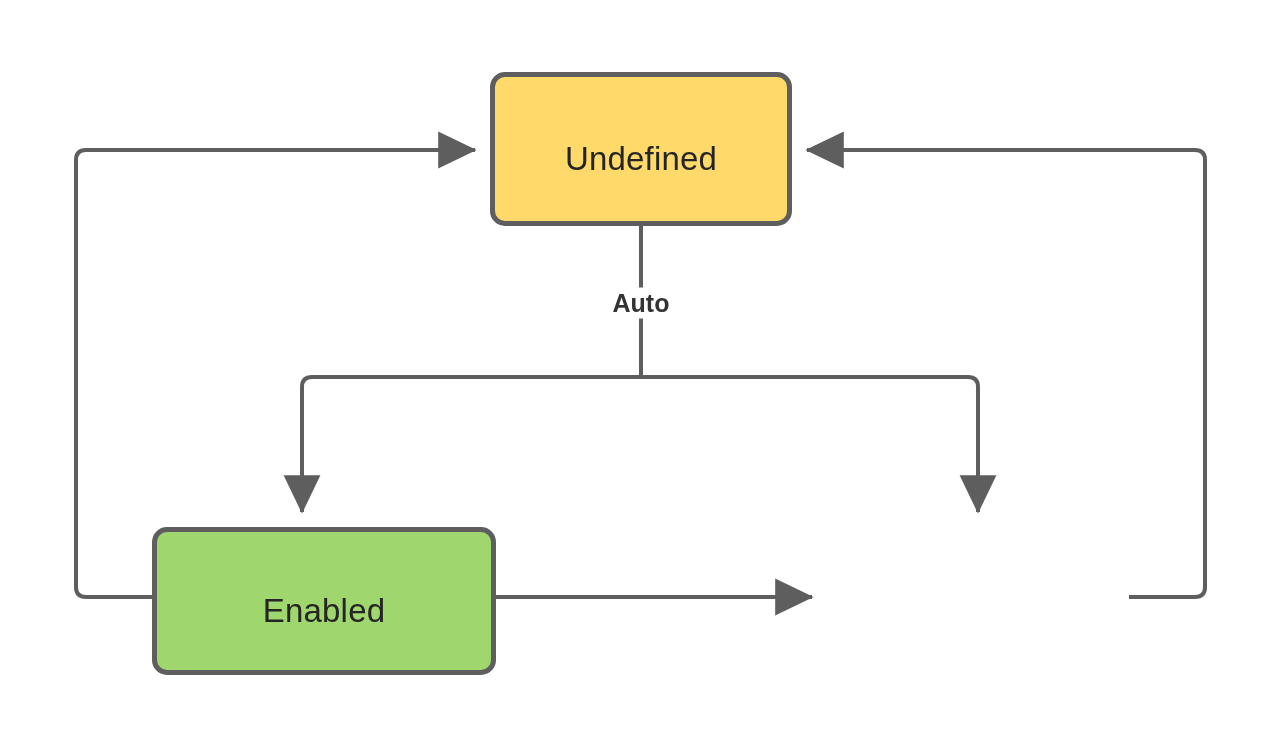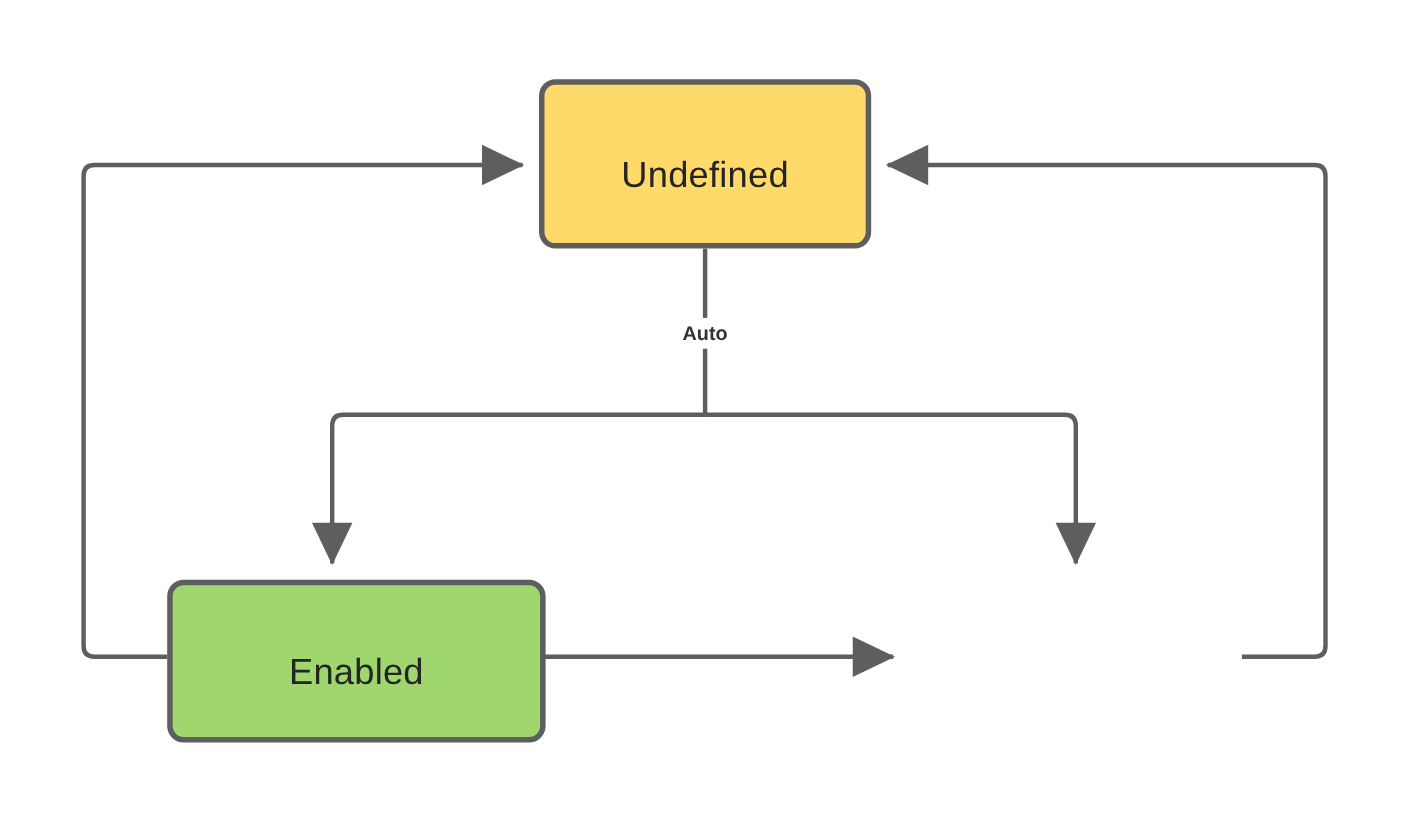--- a/index.html
+++ b/index.html
@@ -42,21 +42,21 @@
     color: #252525;
     letter-spacing: 0.2px;
     line-height: 1;
     white-space: nowrap;
     user-select: none;
     margin-top: 18px;
   }
   .edge-label {
     position: absolute;
     font-family: "Liberation Sans", sans-serif;
-    font-size: 18px;
+    font-size: 25px;
     font-weight: 700;
     color: #333333;
     white-space: nowrap;
     background: #ffffff;
     padding: 3px 9px;
     line-height: 1;
     user-select: none;
     transform: translate(-50%, -50%);
   }
 </style>

